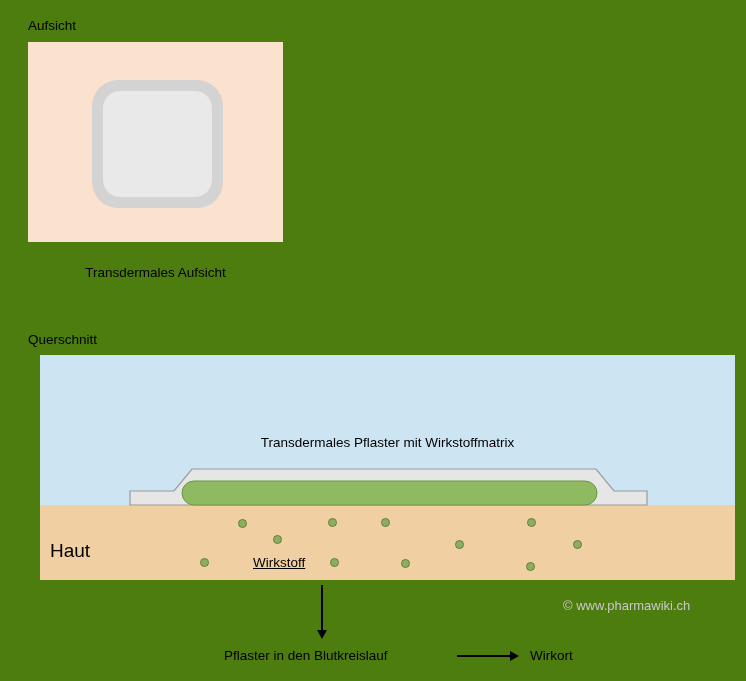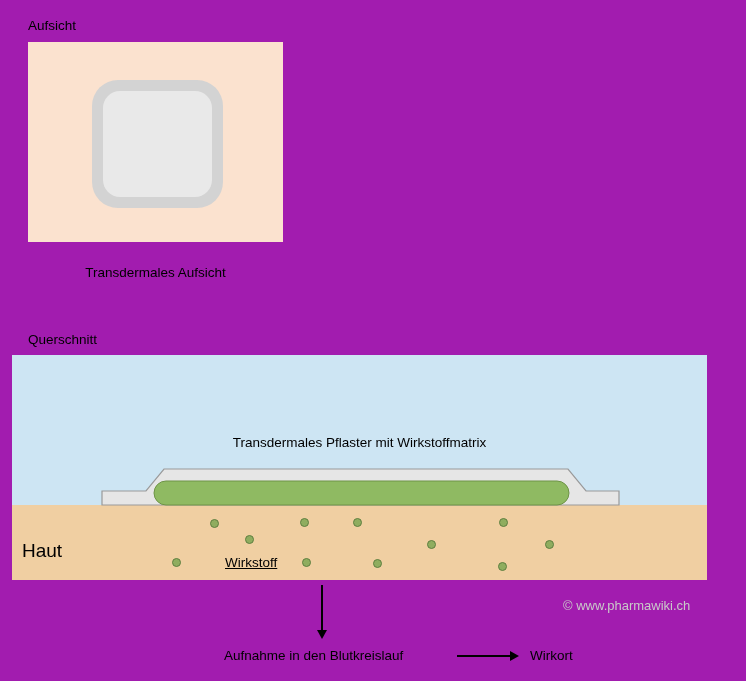--- a/index.html
+++ b/index.html
@@ -1,30 +1,30 @@
 <!DOCTYPE html>
 <html><head>
 <meta charset="utf-8">
 <style>
   * { margin: 0; padding: 0; box-sizing: border-box; }
   body { background: #ffffff; font-family: "Liberation Sans", "DejaVu Sans", sans-serif; }
-  .page { position: relative; width: 746px; height: 681px; background: #a21caf; overflow: hidden; }
+  .page { position: relative; width: 746px; height: 681px; background: #4d7c0f; overflow: hidden; }
 
   .section-label { position: absolute; left: 28px; font-size: 13.5px; color: #000; }
   .label-topview { top: 18px; }
   .label-crosssection { top: 332px; }
 
   .skin-square { position: absolute; left: 28px; top: 42px; width: 255px; height: 200px; }
   .patch-outer { position: absolute; left: 64px; top: 38px; width: 131px; height: 128px; border-radius: 26px; }
   .patch-inner { position: absolute; left: 11px; top: 11px; right: 11px; bottom: 11px; border-radius: 17px; }
 
   .top-caption { position: absolute; left: 28px; top: 260px; width: 255px; text-align: center;
                  font-size: 13.5px; line-height: 26px; color: #000; }
 
-  .cross-section { position: absolute; left: 12px; top: 355px; width: 695px; height: 158px; }
+  .cross-section { position: absolute; left: 40px; top: 355px; width: 695px; height: 158px; }
   .sky-band  { position: absolute; left: 0; top: 0; width: 695px; height: 150px; }
   .skin-band { position: absolute; left: 0; top: 150px; width: 695px; height: 75px; }
   .patch-svg { position: absolute; left: 0; top: 0; width: 695px; height: 225px; }
 
   .patch-cs-label { position: absolute; left: 0; top: 80px; width: 695px; text-align: center;
                     font-size: 13.5px; color: #000; }
   .haut-label { position: absolute; left: 10px; top: 185px; font-size: 19px; color: #000; }
   .wirkstoff-label { position: absolute; left: 213px; top: 200px; font-size: 13.5px; color: #000; text-decoration: underline; }
 
   .dot { position: absolute; width: 9px; height: 9px; border-radius: 50%; border: 1px solid; }
@@ -90,18 +90,18 @@
         <div class="dot" style="left: 360.5px; top: 203.5px; background: rgb(143, 173, 95); border-color: rgb(95, 127, 65);"></div>
         <div class="dot" style="left: 485.5px; top: 206.5px; background: rgb(143, 173, 95); border-color: rgb(95, 127, 65);"></div>
       </div>
   </div>
 
   <div class="watermark" style="color: rgb(201, 201, 201);">© www.pharmawiki.ch</div>
 
   <div class="down-arrow-line"></div>
   <div class="down-arrow-head"></div>
 
-  <div class="uptake-label">Aufnahme in den Blutkreislauf</div>
+  <div class="uptake-label">Pflaster in den Blutkreislauf</div>
   <div class="right-arrow-line"></div>
   <div class="right-arrow-head"></div>
   <div class="wirkort-label">Wirkort</div>
 
 </div>
 
 </body></html>

